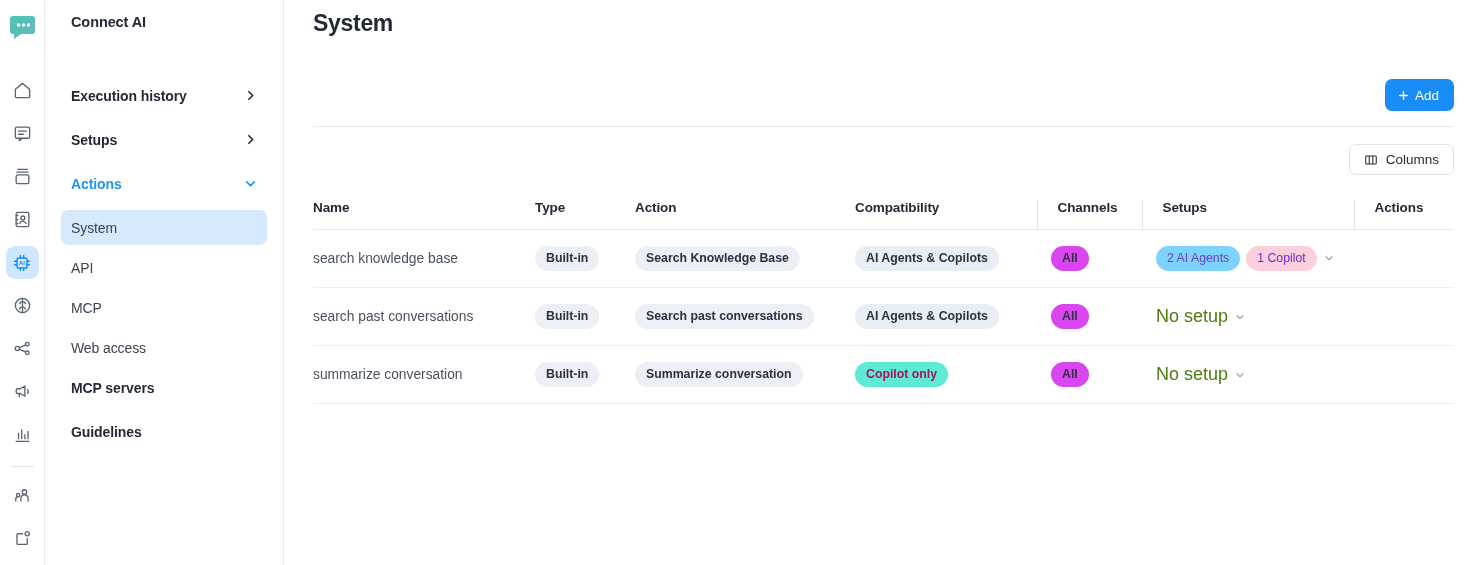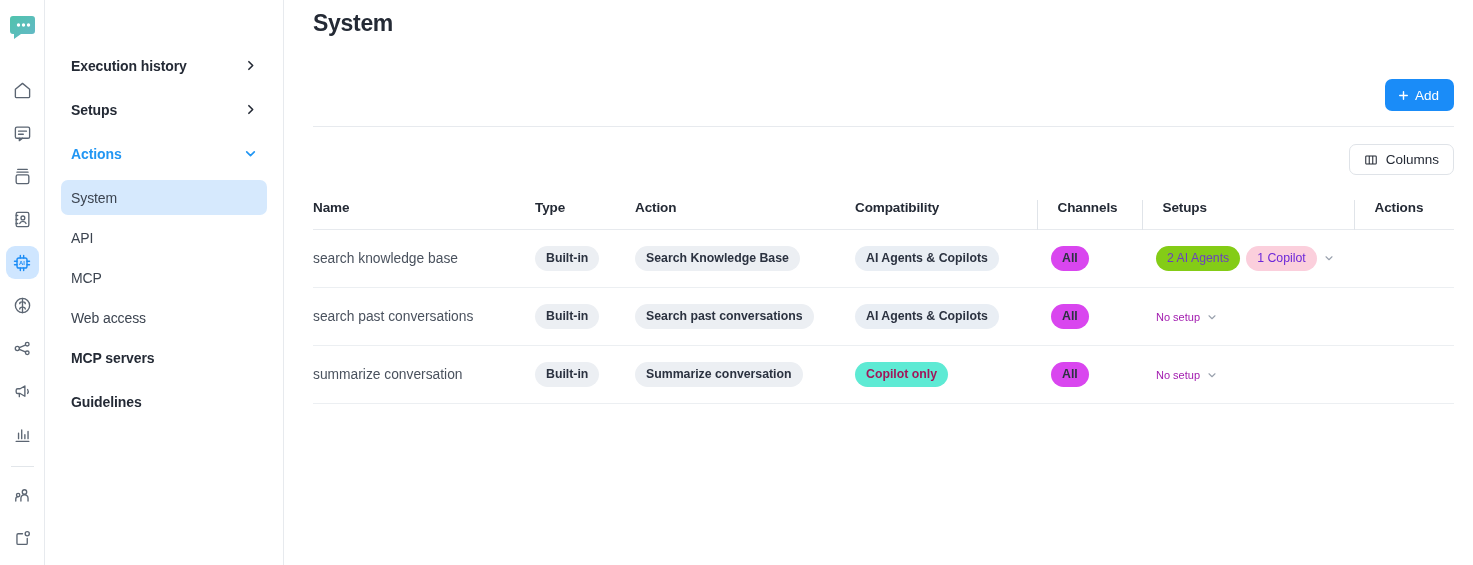--- a/index.html
+++ b/index.html
@@ -222,26 +222,26 @@
     border-radius: 999px;
     font-size: 12.3px;
     line-height: 1;
     padding: 6px 11px;
     white-space: nowrap;
   }
   .pill.grey   { background: #eceff3; color: #2b3240; font-weight: bold; }
   .pill.action { background: #eceff3; color: #2b3240; font-weight: bold; }
   .pill.compat { background: #e9eef4; color: #2b3240; font-weight: bold; }
   .pill.pink   { background: #5eead4; color: #a1165a; font-weight: bold; }
-  .pill.purple { background: #84cc16; color: #6b3fc0; }
+  .pill.purple { background: #7dd3fc; color: #6b3fc0; }
   .pill.rose   { background: #fbcfdc; color: #6d28d9; }
   .pill.chan   { background: #d946ef; color: #2b3240; font-weight: bold; }
 
   .setup-cell { display: flex; align-items: center; gap: 6px; }
-  .no-setup { font-size: 11px; color: #a21caf; }
+  .no-setup { font-size: 18px; color: #4d7c0f; }
   .caret { color: #99a1ad; display: flex; align-items: center; }
 </style>
 </head>
 <body>
 
 <div class="app">
 
   <div class="icon-rail">
 
     <div class="brand-logo">
@@ -343,20 +343,21 @@
 
     <div class="rail-icon">
       <svg width="19" height="19" viewBox="0 0 24 24" fill="none" stroke="currentColor" stroke-width="1.7" stroke-linecap="round" stroke-linejoin="round">
         <path d="M18 12v6a1.5 1.5 0 0 1-1.5 1.5h-10A1.5 1.5 0 0 1 5 18V7.5A1.5 1.5 0 0 1 6.5 6H12"></path>
         <circle cx="18" cy="6" r="2.6"></circle>
       </svg>
     </div>
   </div>
 
   <div class="sidebar">
+    <div class="sidebar-title">Connect AI</div>
 
     <div class="nav-list">
 
       <div class="nav-row">
         <span class="label">Execution history</span>
         <span class="chev">
           <svg width="13" height="13" viewBox="0 0 24 24" fill="none" stroke="currentColor" stroke-width="3" stroke-linecap="round" stroke-linejoin="round">
               <path d="M9 5l7 7-7 7"></path>
             </svg>
         </span>

